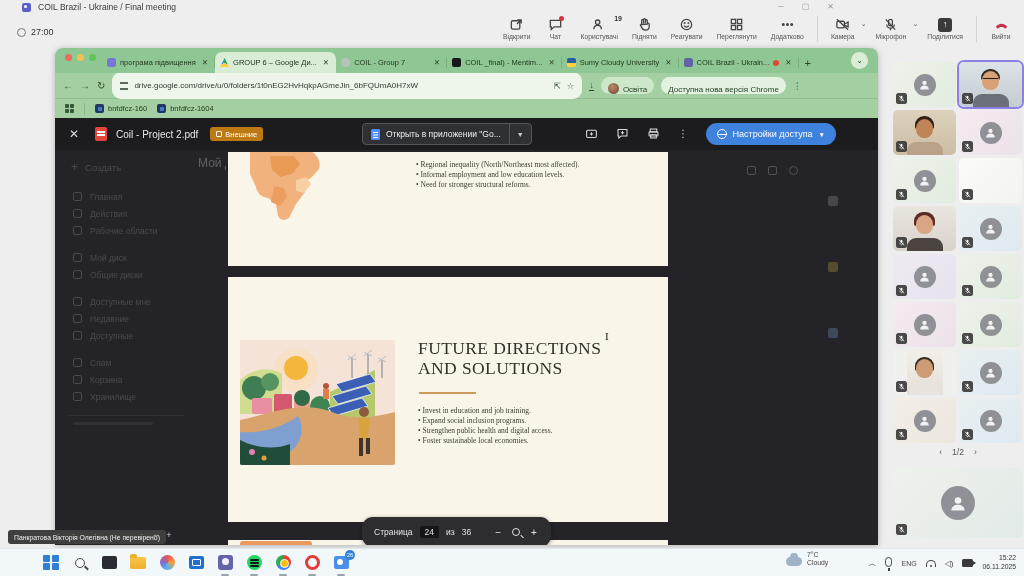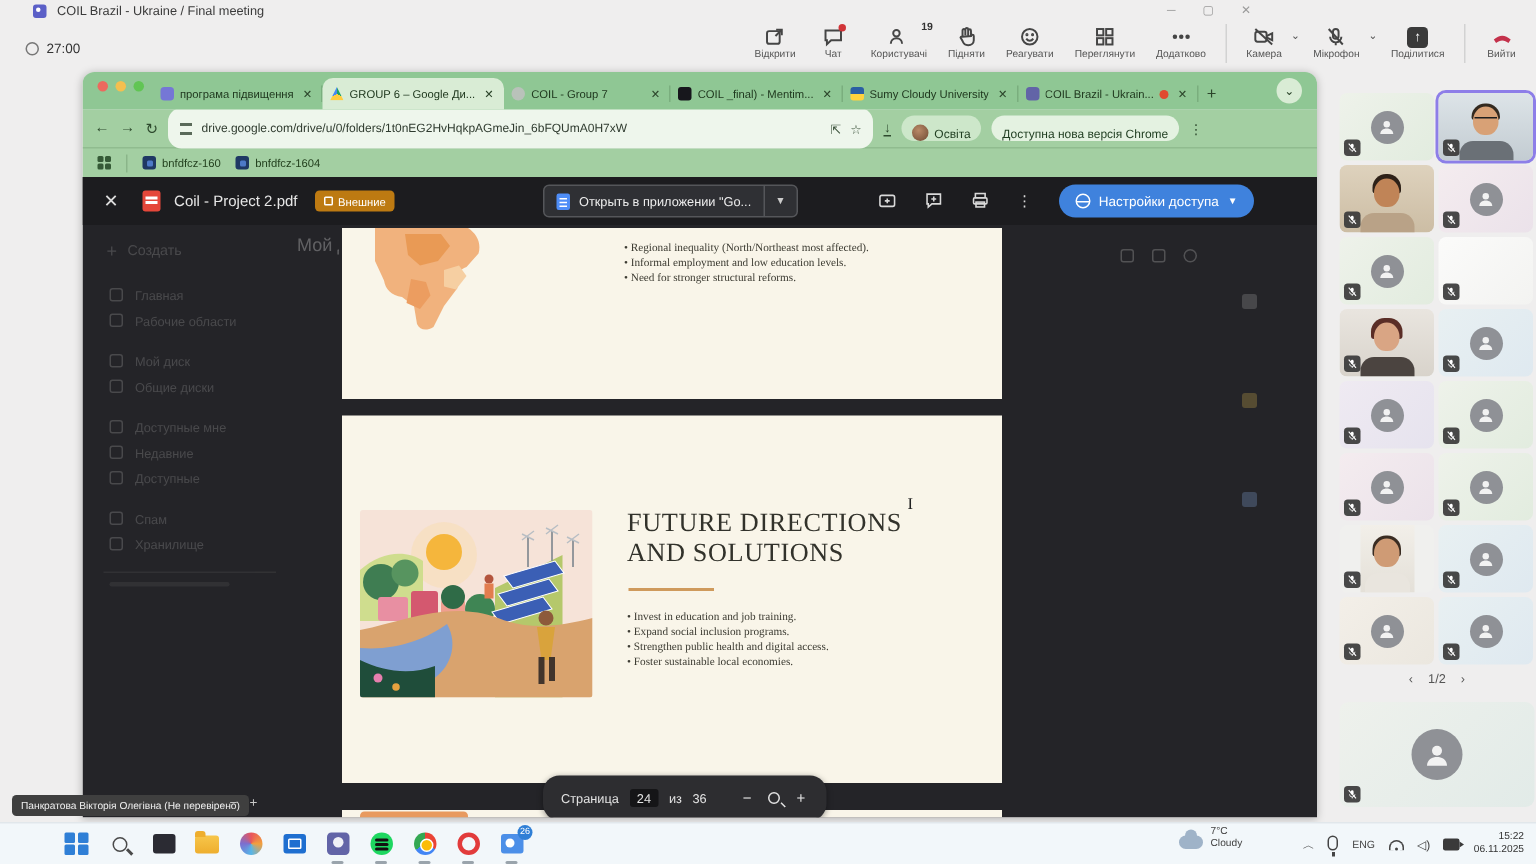--- a/index.html
+++ b/index.html
@@ -424,20 +424,24 @@
           <span>Создать</span>
         </div>
         <div id="sidebar-host">
             <div class="sgroup">
               <div class="sitem">
                 <span class="sic"></span>
                 <span>Главная</span>
               </div>
               <div class="sitem">
                 <span class="sic"></span>
+                <span>Действия</span>
+              </div>
+              <div class="sitem">
+                <span class="sic"></span>
                 <span>Рабочие области</span>
               </div>
             </div>
             <div class="sgroup">
               <div class="sitem">
                 <span class="sic"></span>
                 <span>Мой диск</span>
               </div>
               <div class="sitem">
                 <span class="sic"></span>
@@ -455,20 +459,24 @@
               </div>
               <div class="sitem">
                 <span class="sic"></span>
                 <span>Доступные</span>
               </div>
             </div>
             <div class="sgroup">
               <div class="sitem">
                 <span class="sic"></span>
                 <span>Спам</span>
+              </div>
+              <div class="sitem">
+                <span class="sic"></span>
+                <span>Корзина</span>
               </div>
               <div class="sitem">
                 <span class="sic"></span>
                 <span>Хранилище</span>
               </div>
             </div>
           </div>
         <div class="sdiv"></div>
         <div class="sbar"></div>
       </div>

